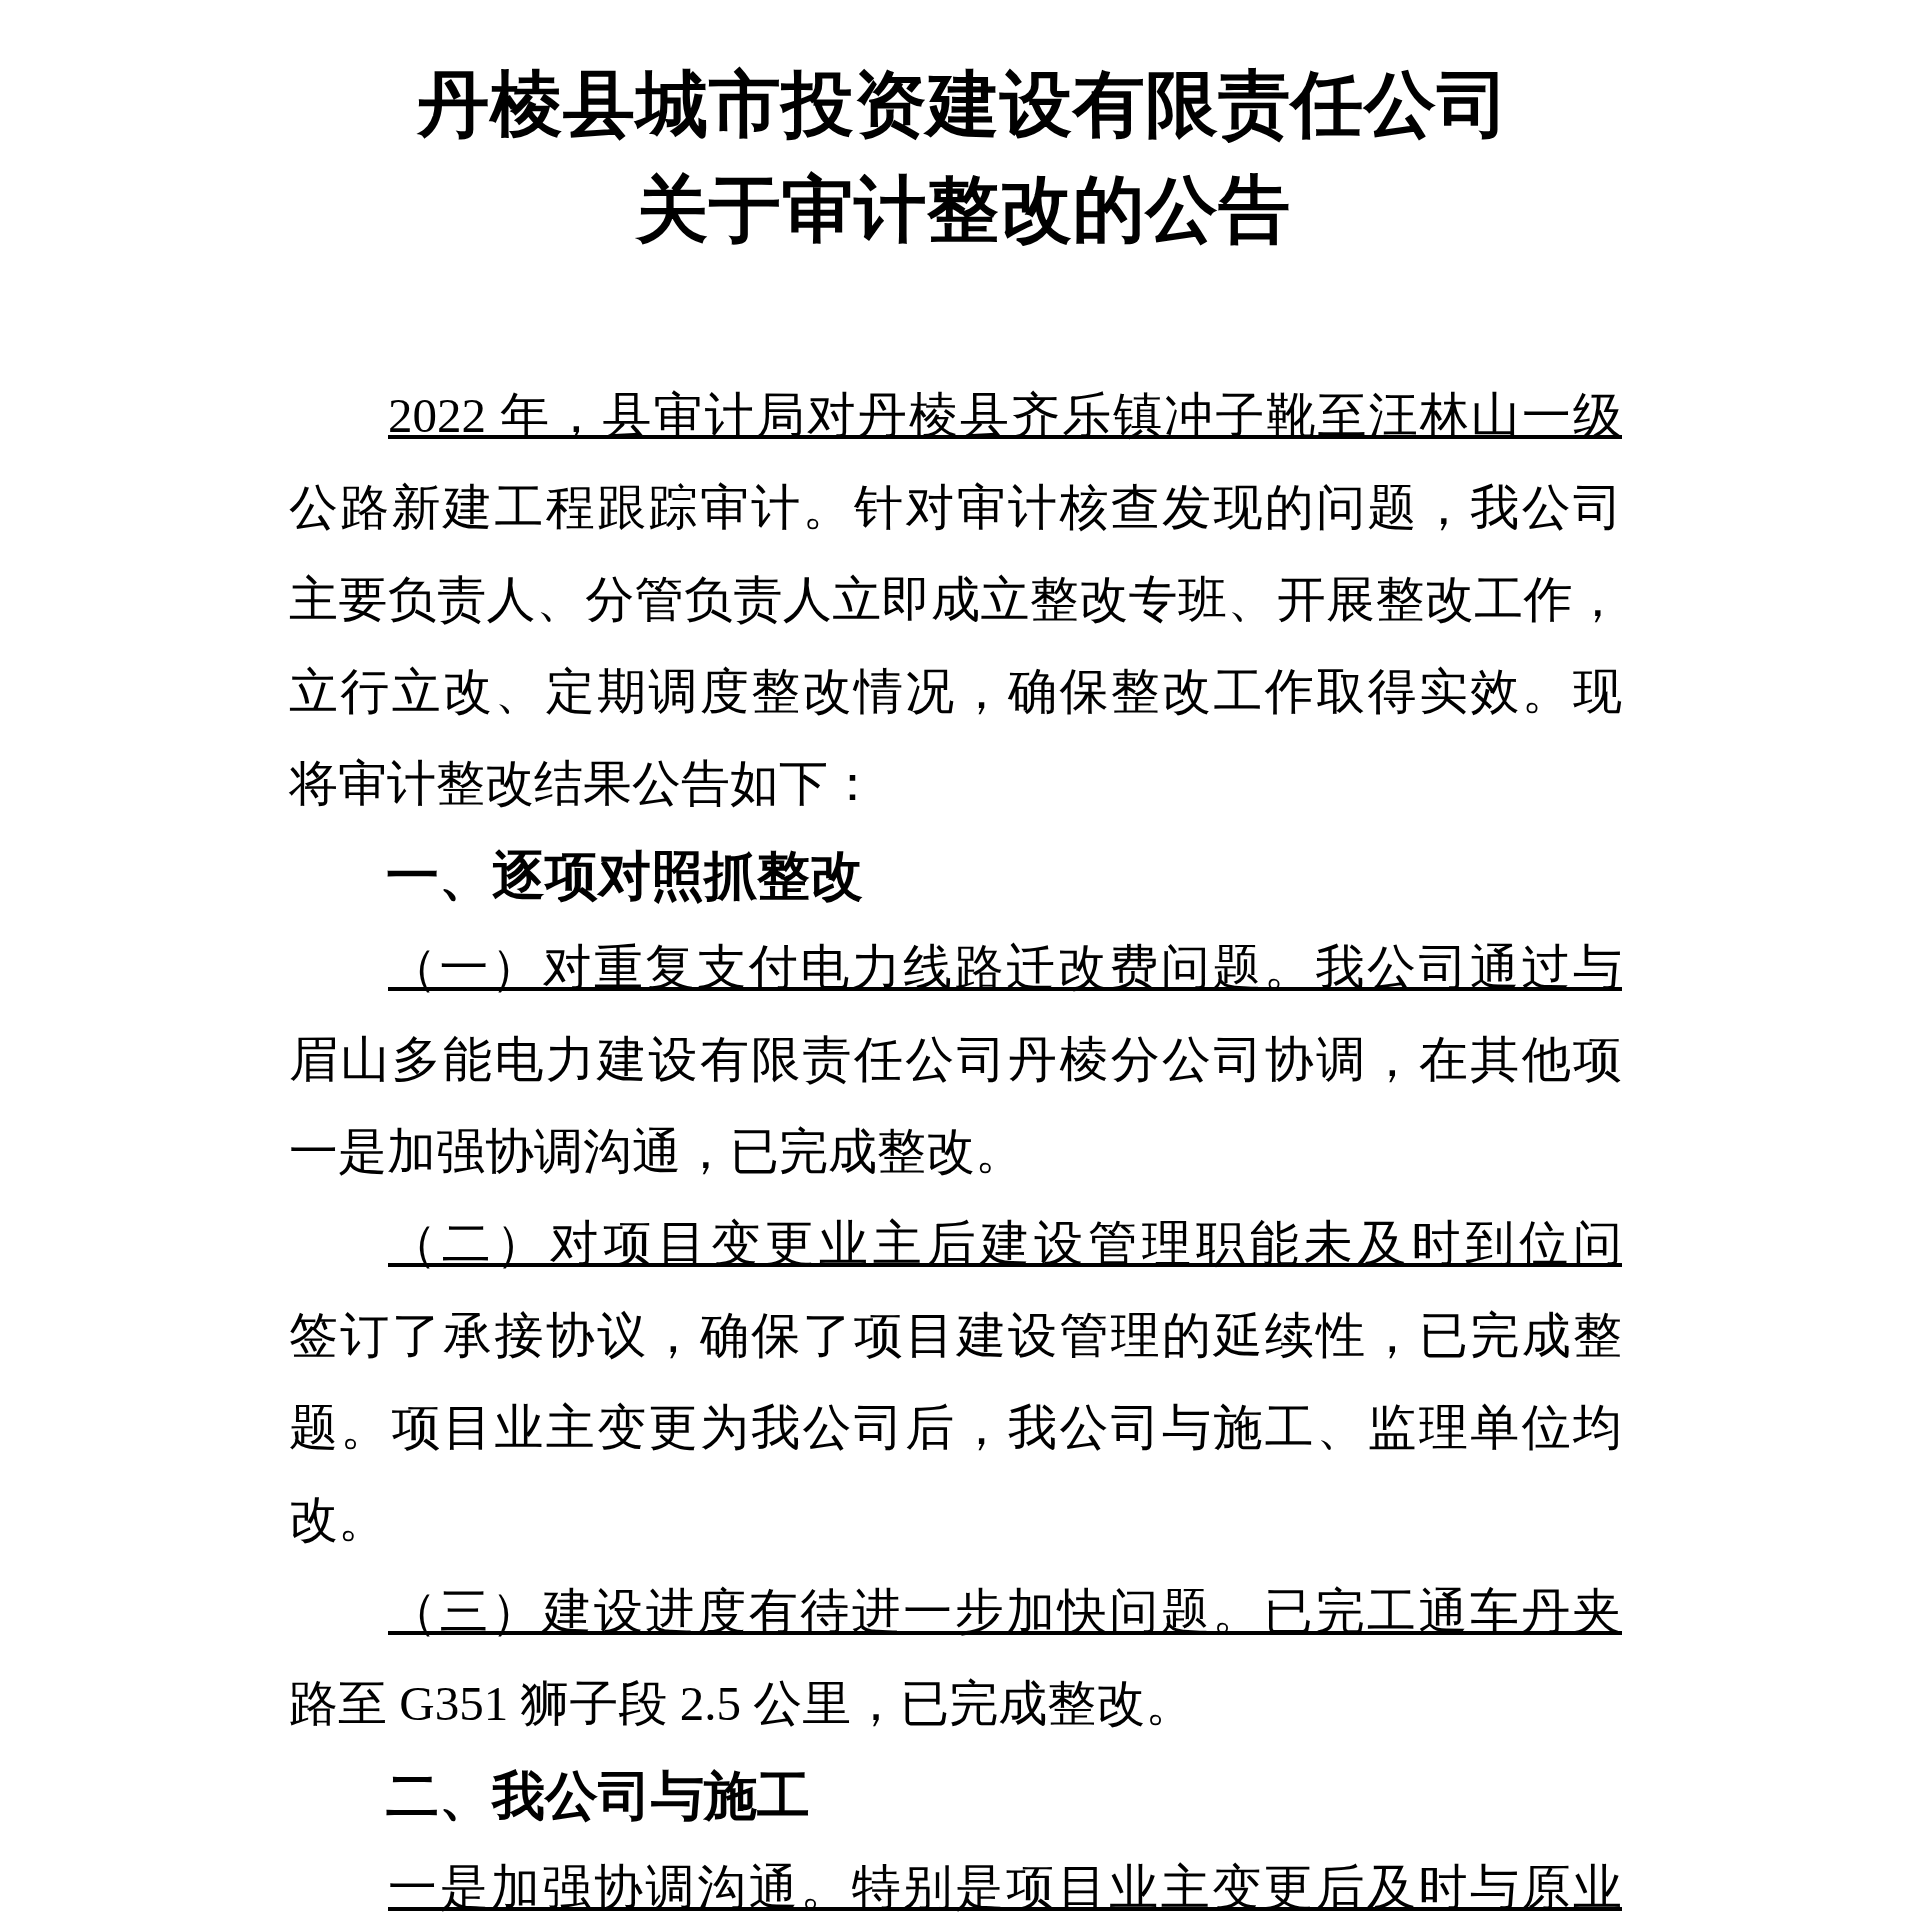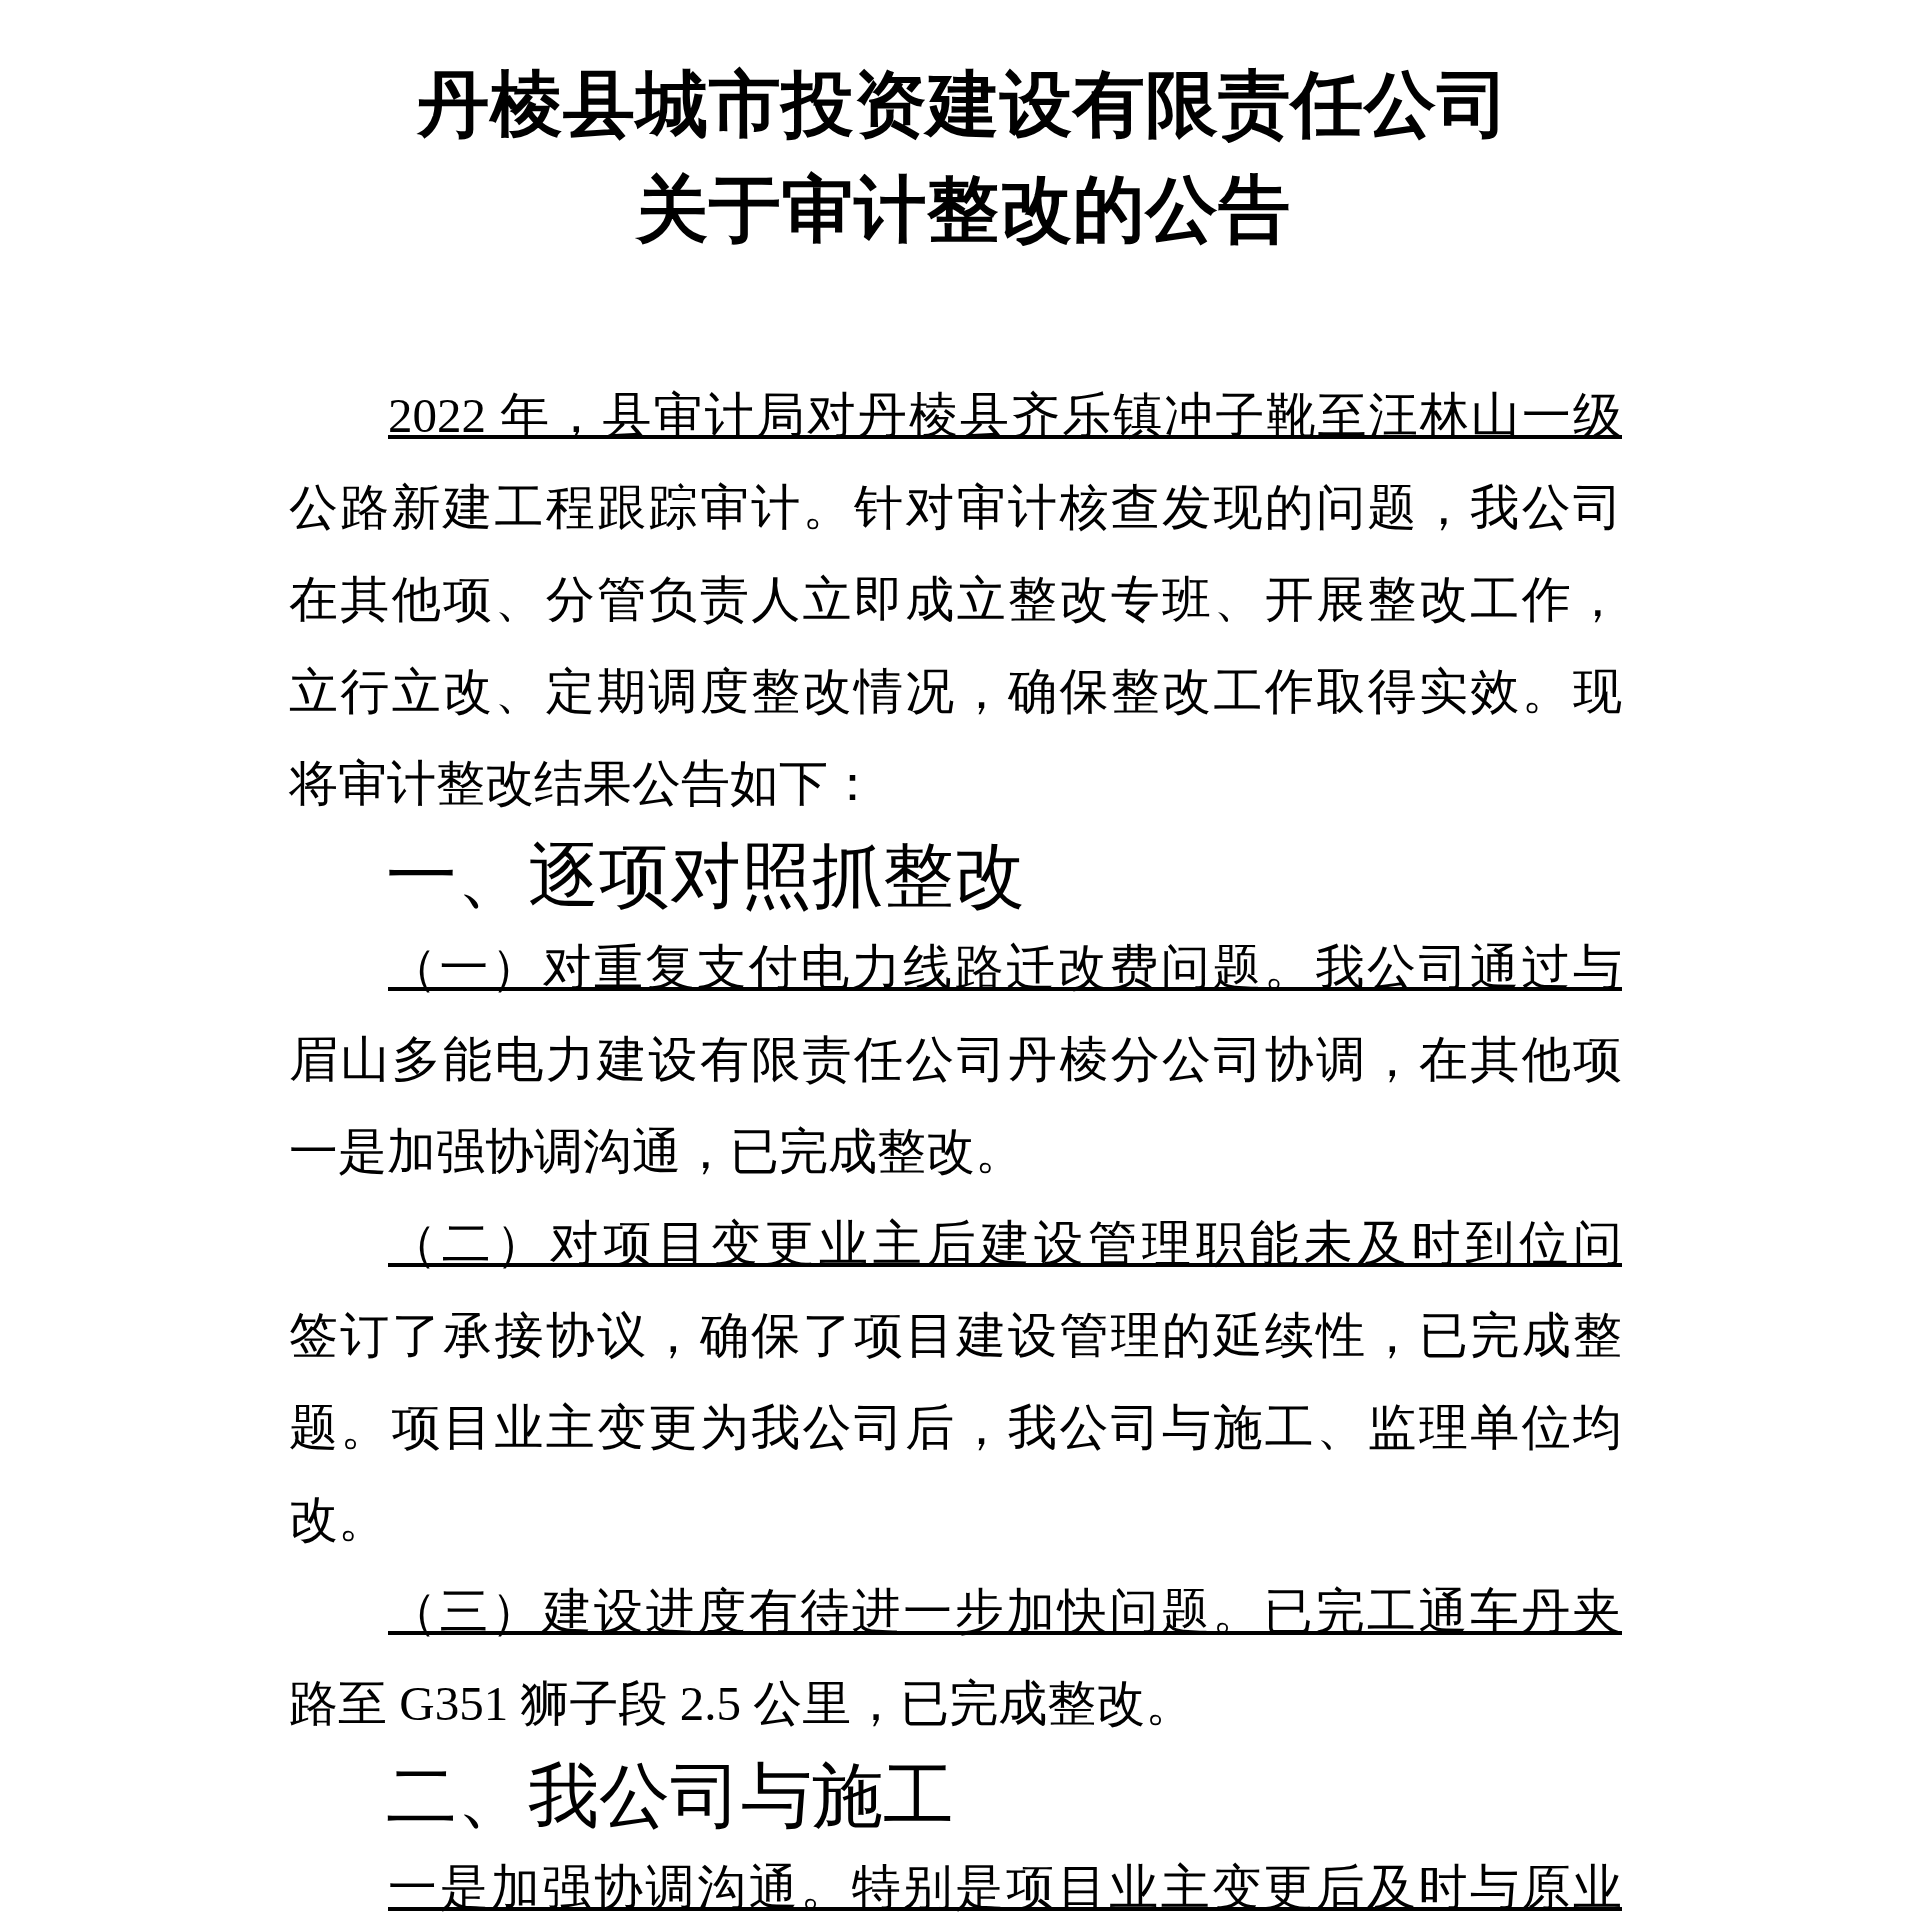--- a/index.html
+++ b/index.html
@@ -42,40 +42,40 @@
   }
   .line.end {
     text-align-last: left;
   }
   .line.indent {
     text-indent: 99px;
     text-decoration: underline;
   }
   .line.heading {
     font-family: "Liberation Sans", "DejaVu Sans", sans-serif;
-    font-weight: normal;
-    font-size: 71px;
+    font-weight: bold;
+    font-size: 53px;
     text-align-last: left;
     text-indent: 97px;
   }
 </style>
 </head>
 <body>
 
 <div class="page">
 
   <div class="title-block">
     <div class="title-line">丹棱县城市投资建设有限责任公司</div>
     <div class="title-line">关于审计整改的公告</div>
   </div>
 
   <div class="body-block">
     <div class="line indent">2022 年，县审计局对丹棱县齐乐镇冲子靴至汪林山一级</div>
     <div class="line">公路新建工程跟踪审计。针对审计核查发现的问题，我公司</div>
-    <div class="line">在其他项、分管负责人立即成立整改专班、开展整改工作，</div>
+    <div class="line">主要负责人、分管负责人立即成立整改专班、开展整改工作，</div>
     <div class="line">立行立改、定期调度整改情况，确保整改工作取得实效。现</div>
     <div class="line end">将审计整改结果公告如下：</div>
     <div class="line heading">一、逐项对照抓整改</div>
     <div class="line indent">（一）对重复支付电力线路迁改费问题。我公司通过与</div>
     <div class="line">眉山多能电力建设有限责任公司丹棱分公司协调，在其他项</div>
     <div class="line end">一是加强协调沟通，已完成整改。</div>
     <div class="line indent">（二）对项目变更业主后建设管理职能未及时到位问</div>
     <div class="line">签订了承接协议，确保了项目建设管理的延续性，已完成整</div>
     <div class="line">题。项目业主变更为我公司后，我公司与施工、监理单位均</div>
     <div class="line end">改。</div>

